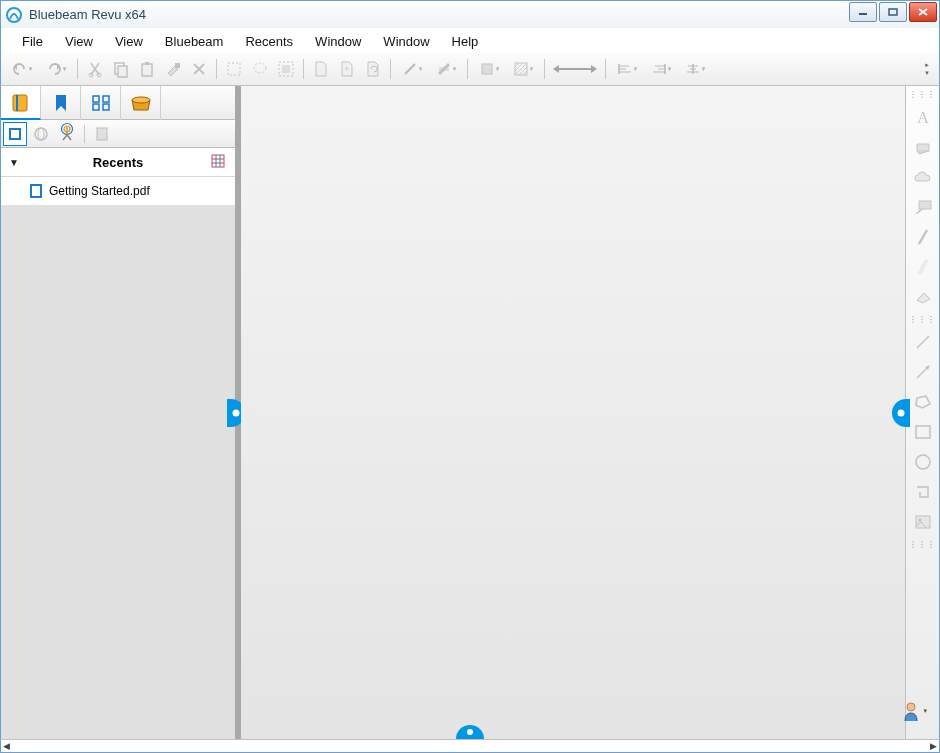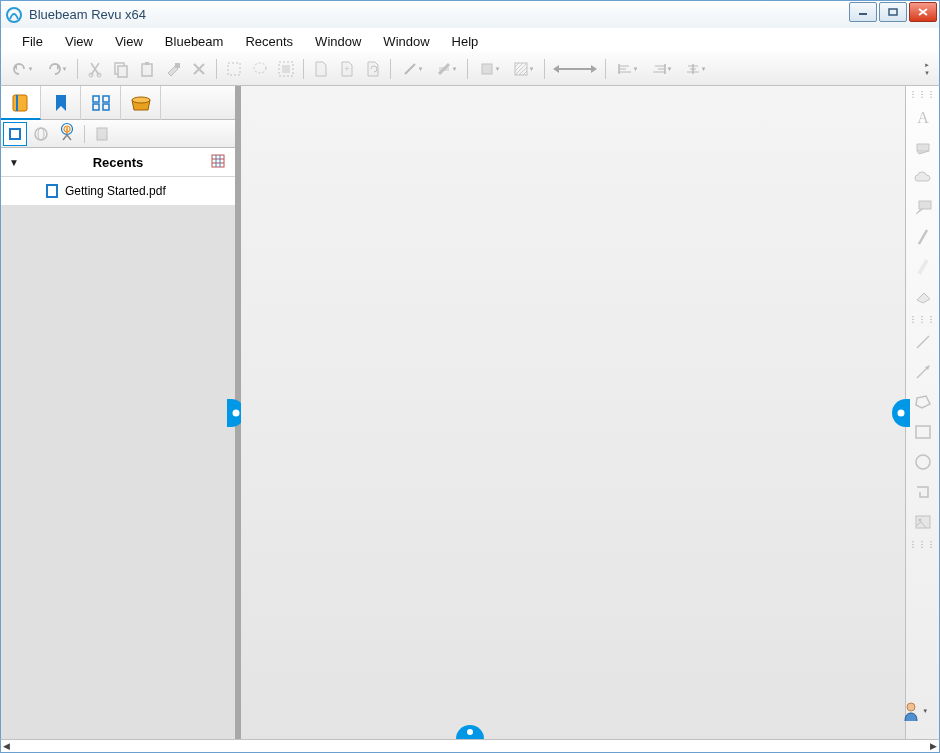--- a/index.html
+++ b/index.html
@@ -38,21 +38,21 @@
   .sub-tabs { height: 28px; background: linear-gradient(#fdfdfd, #ececec); display: flex; align-items: center; border-bottom: 1px solid #bdbdbd; gap:2px; padding-left:2px;}
   .sub-tab { width: 24px; height: 24px; display: flex; align-items: center; justify-content: center; cursor: pointer; }
   .sub-tab.active { background: #fff; border: 1px solid #0088d8; }
   .sub-sep { width: 1px; height: 18px; background: #c8c8c8; margin: 0 3px; }
   
   .panel-head { display: flex; align-items: center; padding: 6px 8px; background: #fff; border-bottom: 1px solid #d6d6d6; }
   .panel-head .exp { font-size: 10px; margin-right: 6px; color: #222; cursor:pointer;}
   .panel-head .label { font-weight: bold; font-size: 13px; flex: 1; text-align: center; }
   .panel-head .cfg { width: 16px; height: 16px; cursor: pointer; }
   
-  .file-list { background: #fff; padding: 4px 16px; flex: 0 0 auto; }
+  .file-list { background: #fff; padding: 4px 0; flex: 0 0 auto; }
   .file-item { display: flex; align-items: center; padding: 2px 8px 2px 28px; cursor: pointer; font-size: 12px; }
   .file-item .ficon { width: 16px; height: 16px; margin-right: 4px; }
   .panel-fill { flex: 1; background: #e0e0e0; }
   
   
   .vsplit { width: 6px; background: #a8a8a8; position: relative; cursor: ew-resize; }
   .handle { position: absolute; width: 18px; height: 28px; background: #0097e6; border-radius: 14px 0 0 14px; top: 50%; transform: translateY(-50%); }
   .handle.left { right: -4px; border-radius: 0 14px 14px 0; }
   .handle-dot { position: absolute; width: 7px; height: 7px; background: #fff; border-radius: 50%; top: 50%; left: 50%; transform: translate(-50%, -50%); }
   

